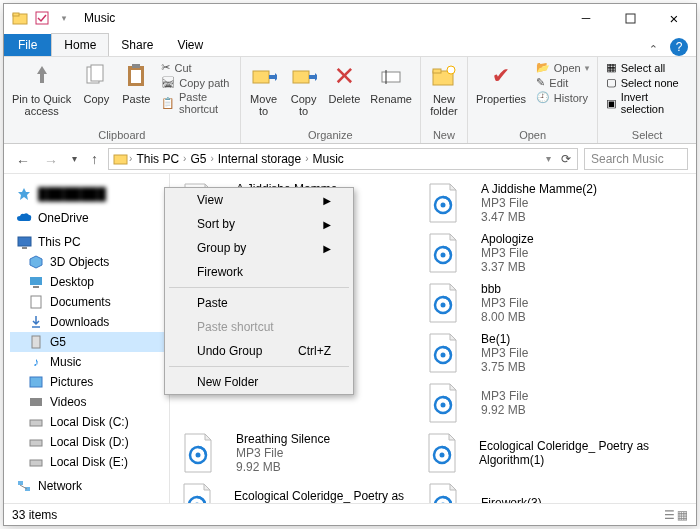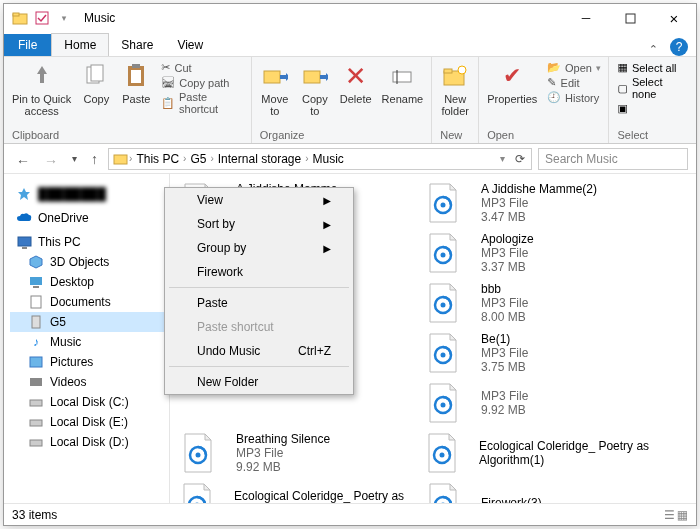--- a/index.html
+++ b/index.html
@@ -17,38 +17,38 @@
   .filetab { background: #1979ca; color: #fff; font-size: 12px; padding: 4px 14px; }
   .rtab { font-size: 12px; padding: 4px 12px; }
   .rtab.active { border: 1px solid #ccc; border-bottom: none; background: #f5f6f7; }
   .rspacer { flex: 1; }
   .collapse { font-size: 11px; color: #555; padding: 0 6px; }
   .help { width: 18px; height: 18px; border-radius: 50%; background: #1979ca; color: #fff; font-size: 12px; display: flex; align-items: center; justify-content: center; margin: 0 8px 0 6px; }
   
   .ribbon { height: 88px; background: #f5f6f7; border-top: 1px solid #ddd; border-bottom: 1px solid #ccc; display: flex; }
   .rgroup { border-right: 1px solid #ddd; padding: 4px 8px 2px 8px; display: flex; flex-direction: column; }
   .rgroup .body { flex: 1; display: flex; align-items: flex-start; gap: 10px; }
-  .rgroup .glabel { font-size: 11px; color: #666; text-align: left; margin-top: 2px; }
+  .rgroup .glabel { font-size: 11px; color: #666; text-align: center; margin-top: 2px; }
   .bigbtn { display: flex; flex-direction: column; align-items: center; font-size: 11px; color: #333; gap: 2px; }
   .bigbtn .ic { width: 30px; height: 30px; display: flex; align-items: center; justify-content: center; }
   .smallbtns { display: flex; flex-direction: column; gap: 2px; font-size: 11px; color: #555; }
   .smallbtns div { display: flex; align-items: center; gap: 4px; }
   .delx { font-size: 26px; color: #d04040; }
   .checkprop { font-size: 22px; color: #d04040; }
   .selec { display: flex; flex-direction: column; font-size: 11px; gap: 2px; }
   .selec div { display: flex; align-items: center; gap: 4px; }
   
   .addr { height: 30px; border-bottom: 1px solid #e5e5e5; display: flex; align-items: center; padding: 0 8px; gap: 6px; }
   .navarrow { font-size: 14px; color: #555; padding: 0 4px; }
   .navarrow.dis { color: #aaa; }
   .pathbar { flex: 1; height: 22px; border: 1px solid #ccc; display: flex; align-items: center; font-size: 12px; padding-left: 4px; }
   .crumb { padding: 0 4px; }
   .chev { color: #888; font-size: 10px; }
   .refresh { padding: 0 6px; color: #555; font-size: 12px; }
-  .searchbox { width: 150px; height: 22px; border: 1px solid #ccc; font-size: 12px; color: #888; padding: 0 6px; display: flex; align-items: center; }
+  .searchbox { width: 104px; height: 22px; border: 1px solid #ccc; font-size: 12px; color: #888; padding: 0 6px; display: flex; align-items: center; }
   
   .mainarea { flex: 1; display: flex; min-height: 0; }
   .nav { width: 166px; border-right: 1px solid #e5e5e5; overflow: hidden; padding: 6px 0 6px 6px; }
   .navitem { display: flex; align-items: center; gap: 6px; font-size: 12px; padding: 2px 4px 2px 18px; white-space: nowrap; }
   .navitem.top { padding-left: 6px; margin-top: 4px; }
   .navitem.sel { background: #cde8ff; }
   .navicon { width: 16px; height: 16px; display: inline-flex; align-items: center; justify-content: center; }
   .content { flex: 1; position: relative; overflow: hidden; }
   .filecols { display: flex; gap: 20px; padding: 8px 10px; }
   .filecol { width: 225px; display: flex; flex-direction: column; gap: 8px; }
@@ -252,20 +252,21 @@
           <div>
               <span>▦</span>
               <span>Select all</span>
             </div>
           <div>
               <span>▢</span>
               <span>Select none</span>
             </div>
           <div>
               <span>▣</span>
+              <span>Invert selection</span>
             </div>
         </div>
       </div>
       <div class="glabel">Select</div>
     </div>
   </div>
 
   <div class="addr">
     <span class="navarrow">←</span>
     <span class="navarrow dis">→</span>
@@ -341,20 +342,29 @@
           <span>Desktop</span>
         </div>
       <div class="navitem">
           <span class="navicon">
             <svg width="12" height="14">
               <rect x="1" y="1" width="10" height="12" fill="#fff" stroke="#888"></rect>
             </svg>
           </span>
           <span>Documents</span>
         </div>
+      <div class="navitem">
+          <span class="navicon">
+            <svg width="12" height="14">
+              <path d="M6 1 L6 8 M3 6 L6 9 L9 6" stroke="#3a78c4" fill="none" stroke-width="1.5"></path>
+              <line x1="2" y1="12" x2="10" y2="12" stroke="#3a78c4" stroke-width="1.5"></line>
+            </svg>
+          </span>
+          <span>Downloads</span>
+        </div>
       <div class="navitem sel">
           <span class="navicon">
             <svg width="10" height="14">
               <rect x="1" y="1" width="8" height="12" fill="#ddd" stroke="#888"></rect>
             </svg>
           </span>
           <span>G5</span>
         </div>
       <div class="navitem">
           <span class="navicon" style="color:#1e88e5;">♪</span>
@@ -383,31 +393,41 @@
             </svg>
           </span>
           <span>Local Disk (C:)</span>
         </div>
       <div class="navitem">
           <span class="navicon">
             <svg width="14" height="11">
               <rect x="1" y="3" width="12" height="6" fill="#ccc" stroke="#888"></rect>
             </svg>
           </span>
-          <span>Local Disk (E:)</span>
+          <span>Local Disk (D:)</span>
         </div>
       <div class="navitem">
           <span class="navicon">
             <svg width="14" height="11">
               <rect x="1" y="3" width="12" height="6" fill="#ccc" stroke="#888"></rect>
             </svg>
           </span>
-          <span>Local Disk (D:)</span>
-        </div>
-
+          <span>Local Disk (E:)</span>
+        </div>
+
+      <div class="navitem top">
+        <span class="navicon">
+            <svg width="14" height="12">
+              <rect x="1" y="1" width="5" height="4" fill="#6bb5e8"></rect>
+              <rect x="8" y="7" width="5" height="4" fill="#6bb5e8"></rect>
+              <line x1="3" y1="5" x2="10" y2="9" stroke="#888"></line>
+            </svg>
+          </span>
+        <span>Network</span>
+      </div>
     </div>
 
     <div class="content">
       <div class="filecols" id="filecols">
           <div class="filecol">
             <div class="fileitem">
               <div class="ficon">
                 <svg width="34" height="42">
                   <path d="M4 2 L24 2 L30 8 L30 40 L4 40 Z" fill="#fff" stroke="#bbb"></path>
                   <path d="M24 2 L24 8 L30 8 Z" fill="#eee" stroke="#bbb"></path>
@@ -602,21 +622,21 @@
       <span>Firework</span>
     </div>
   <div class="ctxsep"></div>
   <div class="ctxitem">
       <span>Paste</span>
     </div>
   <div class="ctxitem dis">
       <span>Paste shortcut</span>
     </div>
   <div class="ctxitem">
-      <span>Undo Music</span>
+      <span>Undo Group</span>
       <span>Ctrl+Z</span>
     </div>
   <div class="ctxsep"></div>
   <div class="ctxitem">
       <span>New Folder</span>
     </div>
 </div>
 <div class="ctxhl" style="left:164px; top:288px; width:188px; height:24px;"></div>
 
 </body></html>

